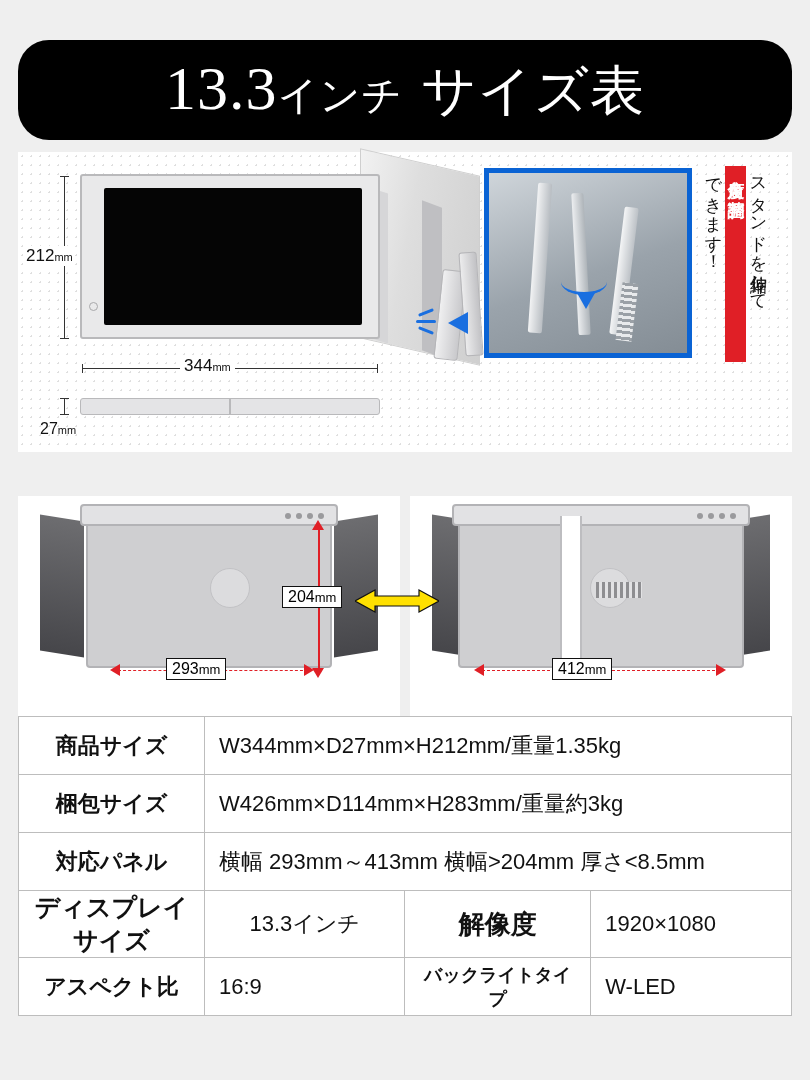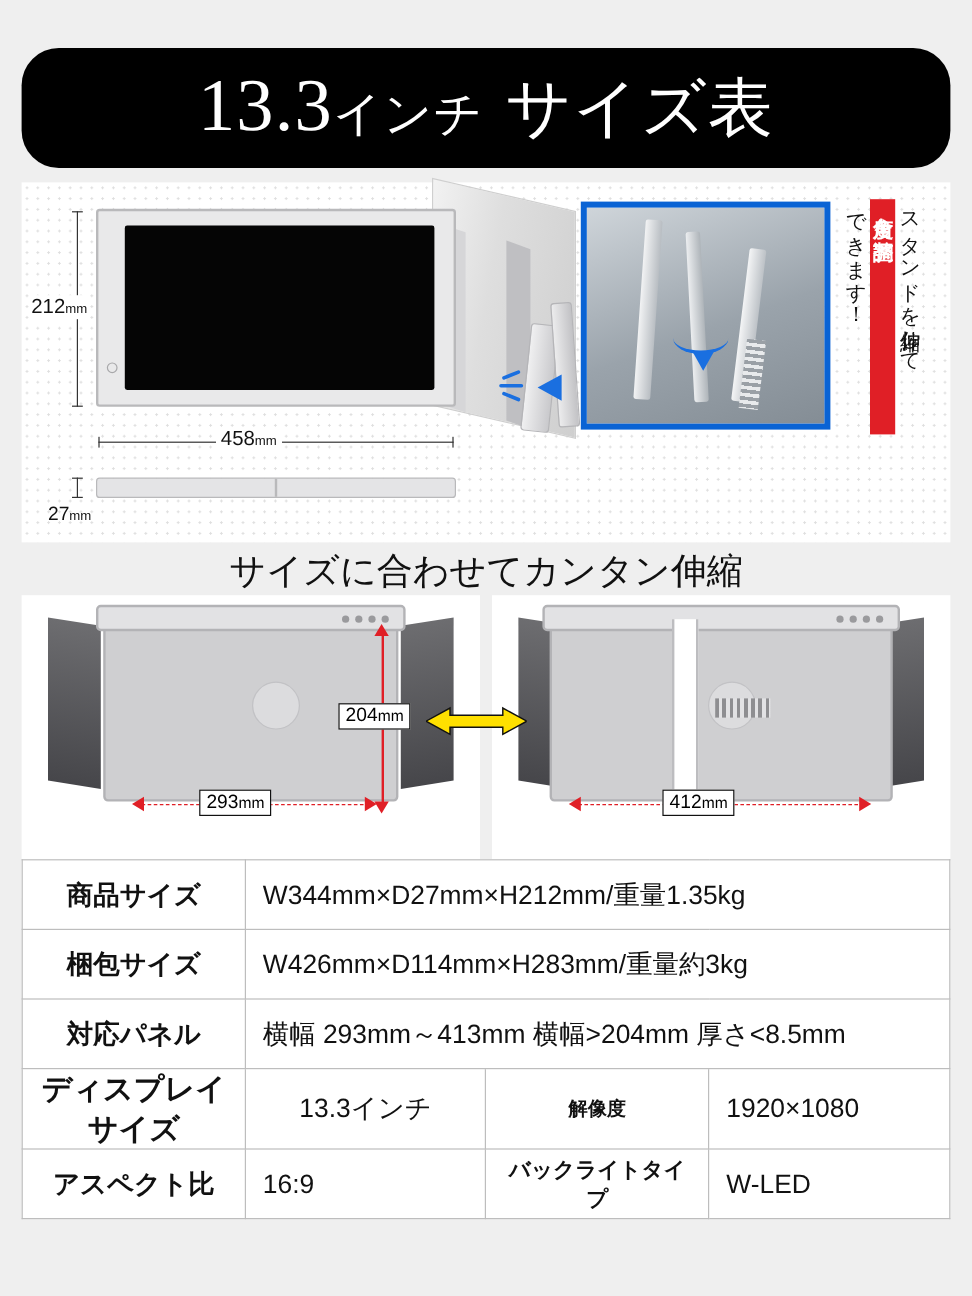--- a/index.html
+++ b/index.html
@@ -442,21 +442,21 @@
     width: 186px;
     font-weight: bold;
     text-align: center;
     font-size: 22px;
   }
   .spec-table .hdr.sm { font-size: 25px; }
   .spec-table .hdr2 {
     width: 186px;
     font-weight: bold;
     text-align: center;
-    font-size: 16px;
+    font-size: 26px;
   }
   .spec-table .hdr2.sm { font-size: 18px; }
   .spec-table .val { font-size: 22px; }
   .spec-table .val.center { text-align: center; margin-top: 44px; }
 </style>
 </head>
 <body>
 
 <div class="page">
 
@@ -478,21 +478,21 @@
     </div>
 
     <div class="basebar">
       <div class="seam"></div>
     </div>
 
     <div class="dim-v-212"></div>
     <div class="lbl-212"><span>212</span><span class="unit">mm</span></div>
 
     <div class="dim-h-344"></div>
-    <div class="lbl-344"><span>458</span><span class="unit">mm</span></div>
+    <div class="lbl-344"><span>344</span><span class="unit">mm</span></div>
 
     <div class="dim-v-27"></div>
     <div class="lbl-27"><span>27</span><span class="unit">mm</span></div>
 
     <div class="stand-leg"></div>
     <div class="stand-leg2"></div>
     <div class="speed-lines">
         <span></span>
         <span></span>
         <span></span>
@@ -509,21 +509,20 @@
     </div>
 
     <div class="v-banner">
       <div class="col">スタンドを伸縮して</div>
       <div class="col hl">角度を調整</div>
       <div class="col">できます！</div>
     </div>
 
   </div>
 
-  <div class="mid-heading">サイズに合わせてカンタン伸縮</div>
 
   <div class="panel2">
 
     <div class="diagram">
       <div class="dg-wing l"></div>
       <div class="dg-wing r"></div>
       <div class="dg-body"></div>
       <div class="dg-top">
         <div class="dg-dots">
             <i></i>

